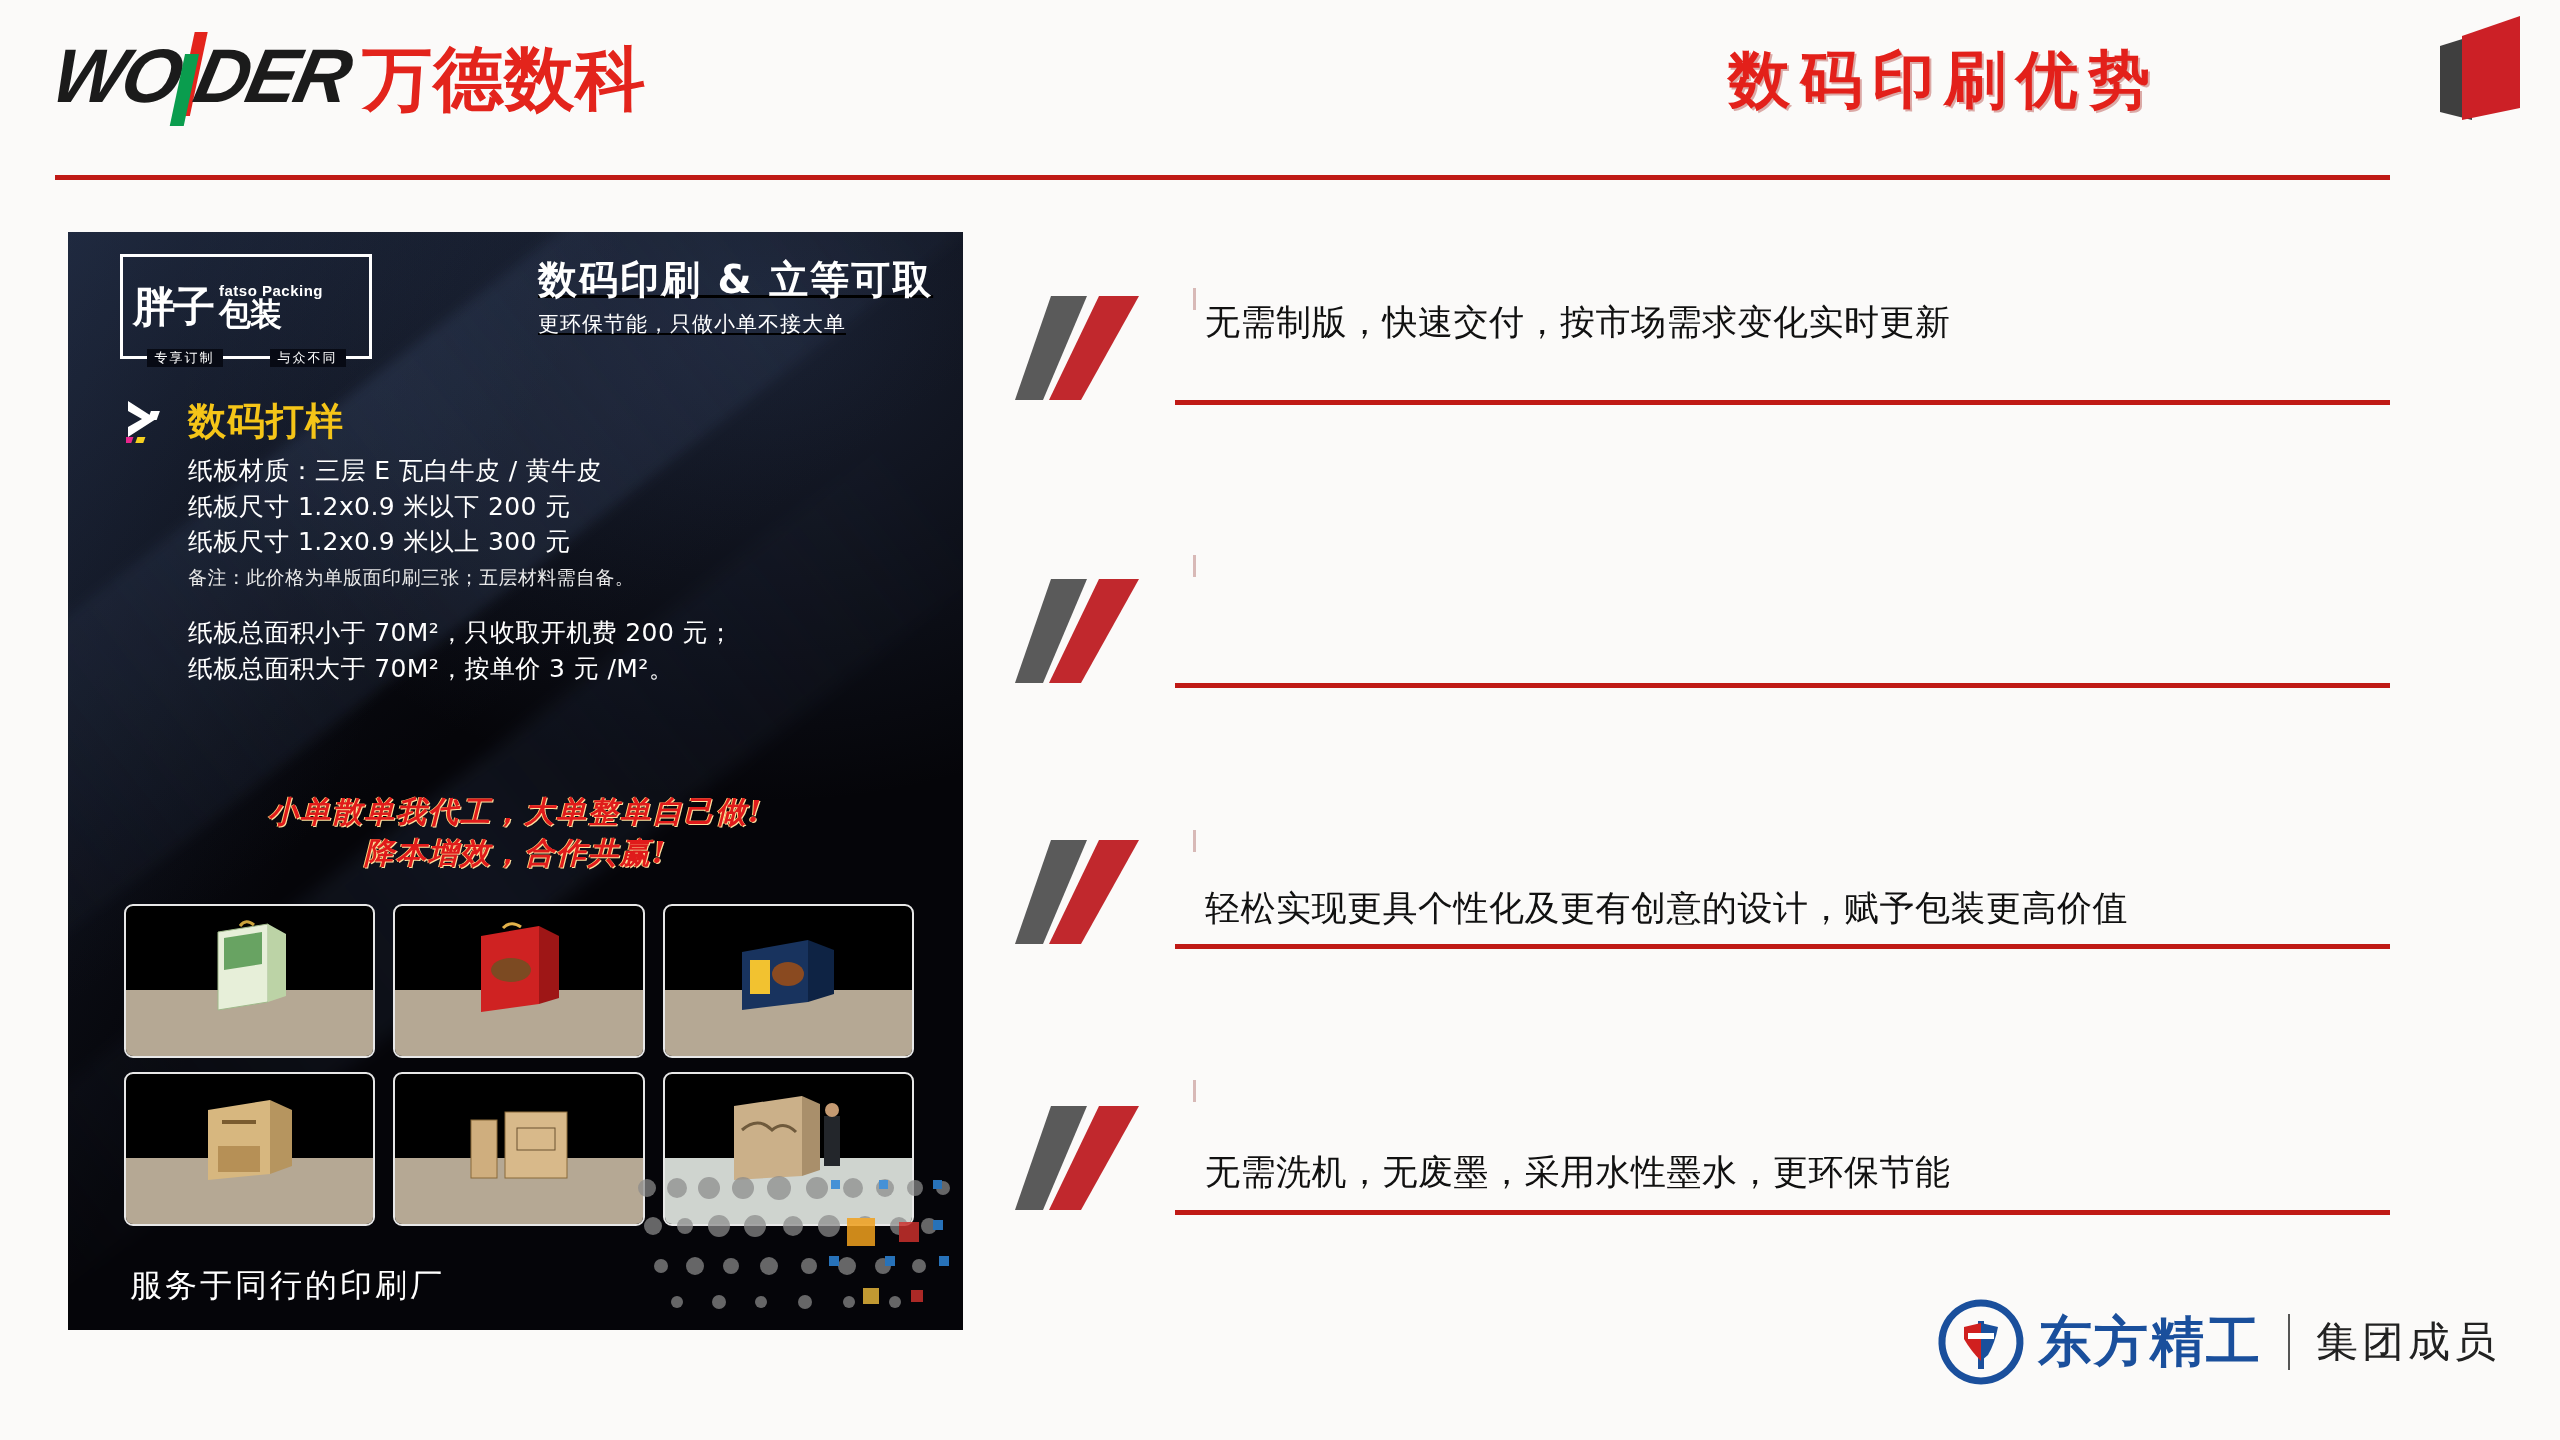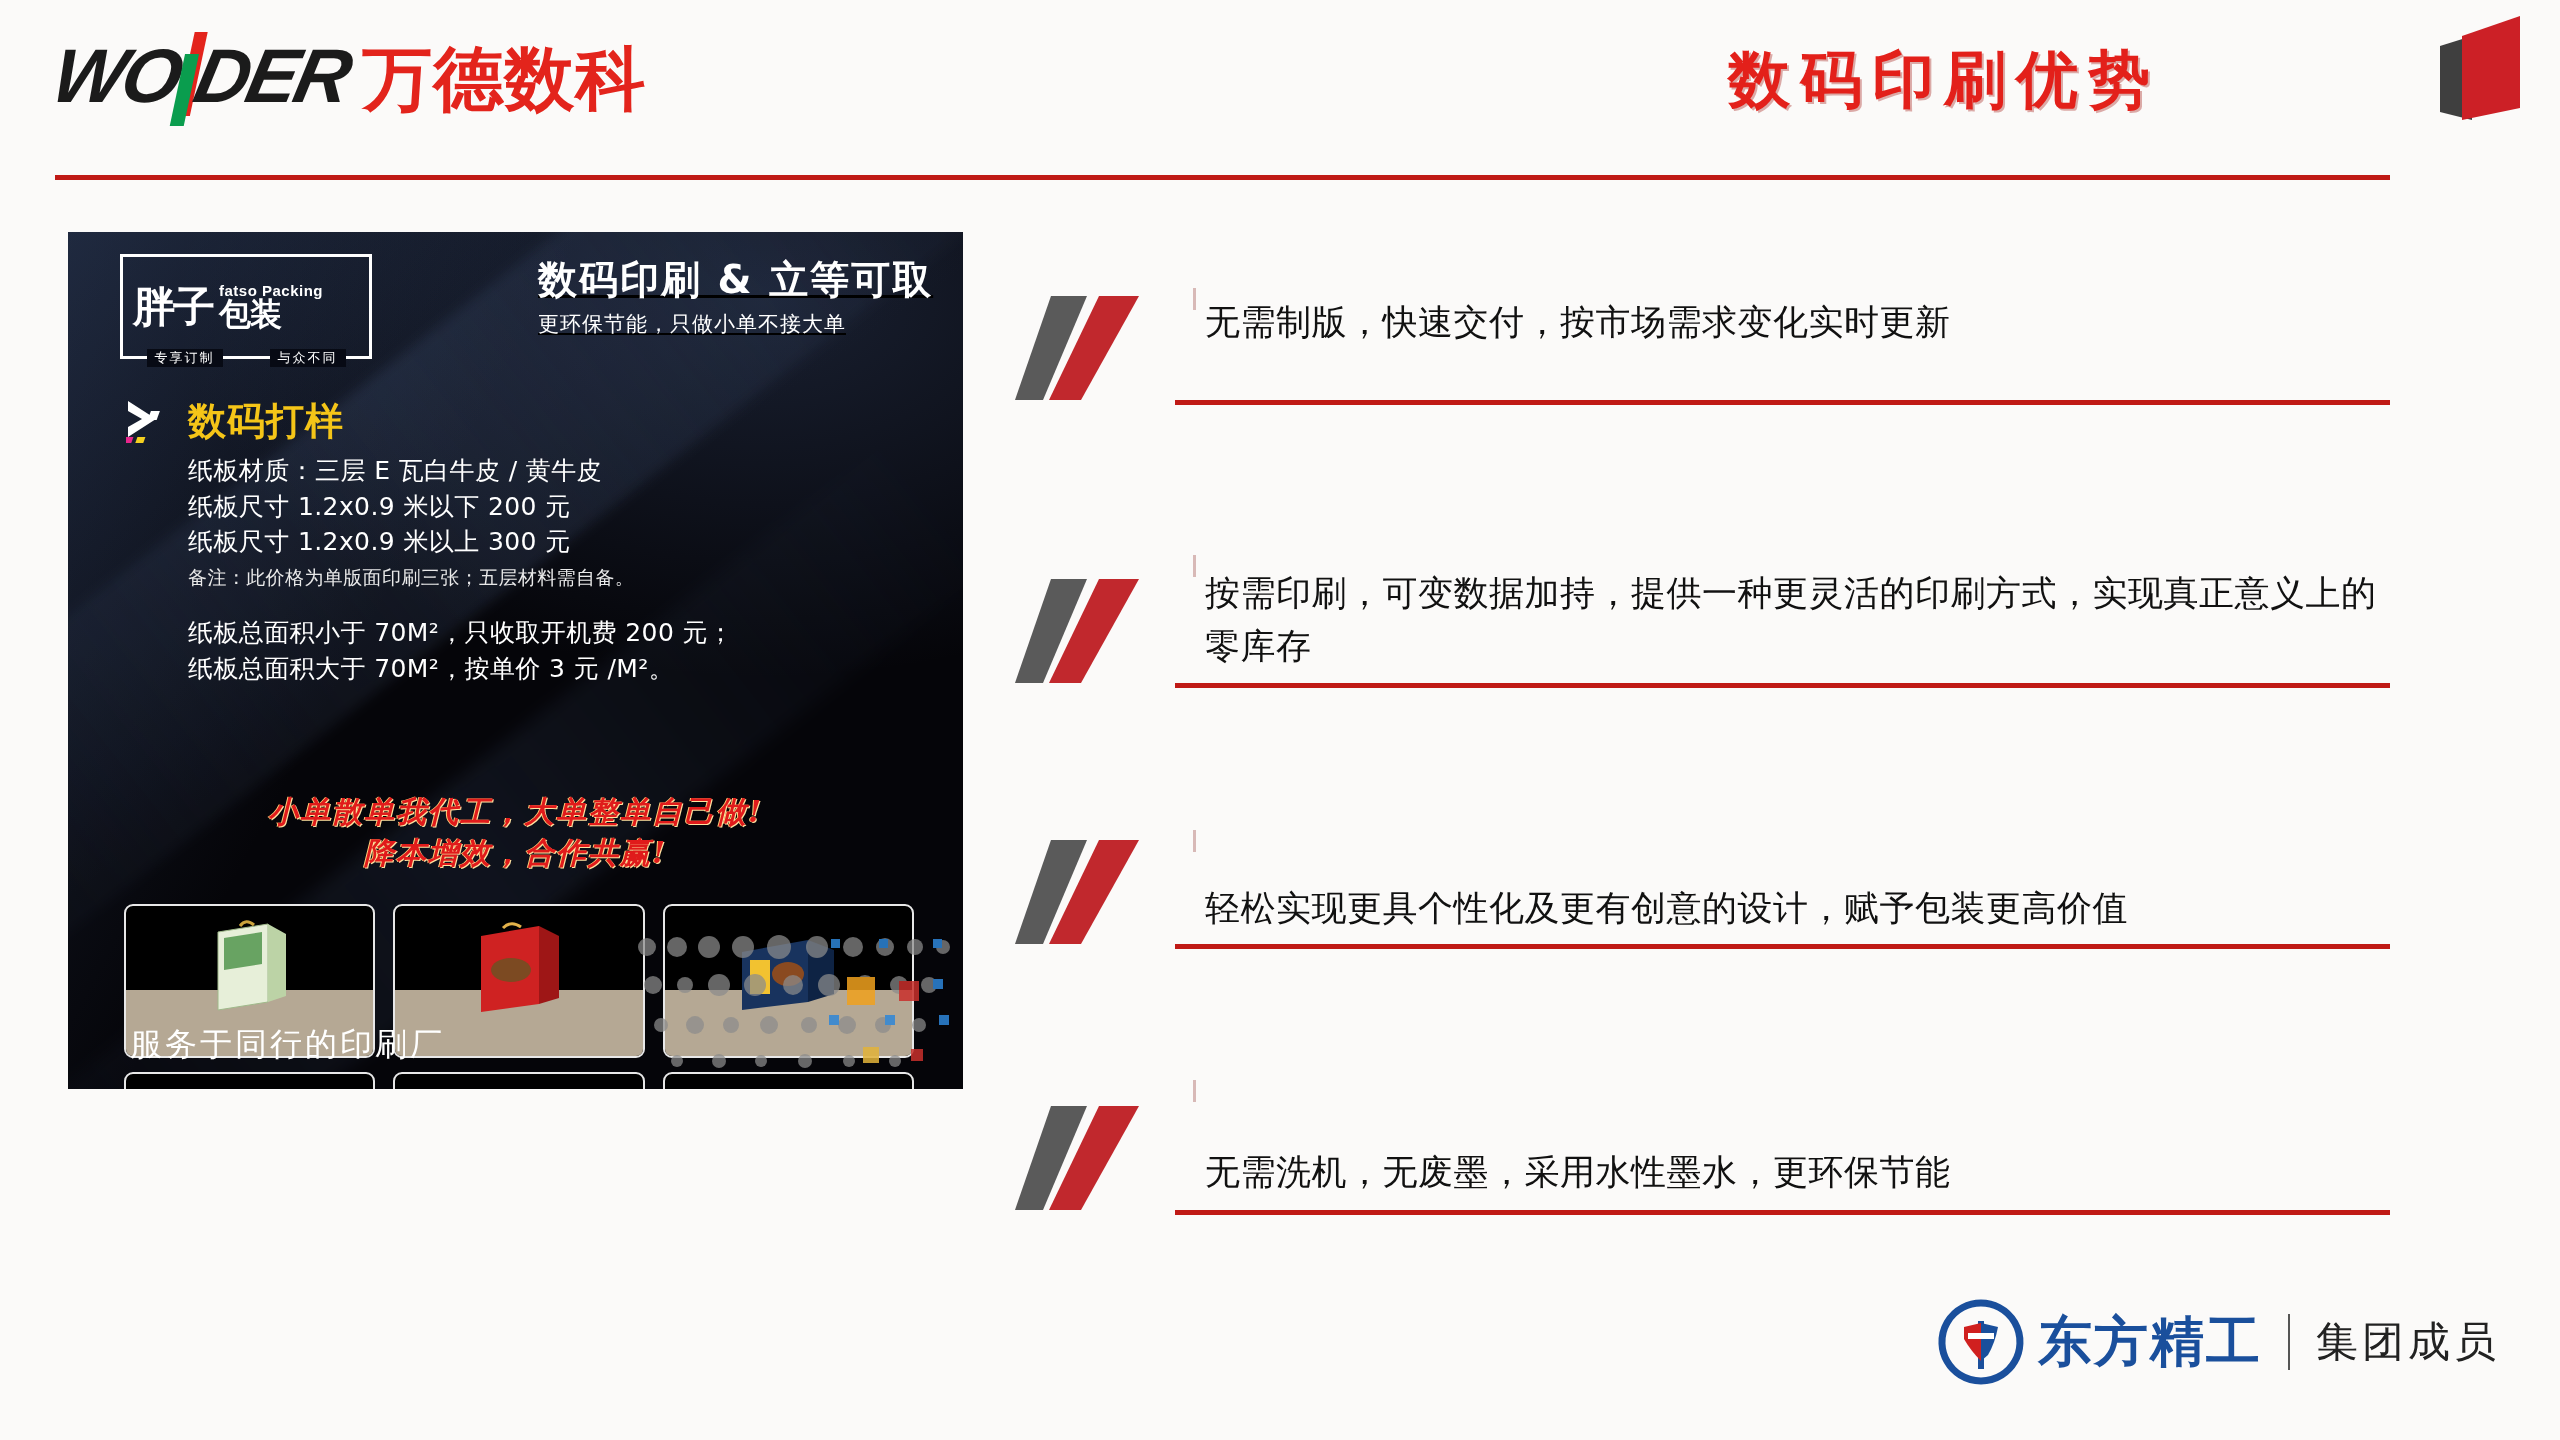--- a/index.html
+++ b/index.html
@@ -39,21 +39,21 @@
     text-shadow:2px 2px 0 rgba(160,20,15,.35);
   }
   .corner-mark{position:absolute;right:28px;top:8px;width:100px;height:120px;}
   .header-rule{
     position:absolute;left:55px;top:175px;width:2335px;height:5px;
     background:#c01a16;
   }
 
   
   .poster{
-    position:absolute;left:68px;top:232px;width:895px;height:857px;
+    position:absolute;left:68px;top:232px;width:895px;height:1098px;
     background:
       linear-gradient(118deg, rgba(60,80,120,.30) 0%, rgba(0,0,0,0) 38%),
       linear-gradient(145deg, rgba(45,62,95,.35) 0%, rgba(4,6,12,0) 45%),
       radial-gradient(120% 80% at 78% 8%, rgba(70,92,138,.30) 0%, rgba(0,0,0,0) 55%),
       #050509;
     overflow:hidden;
   }
   .poster .sheen{
     position:absolute;width:1400px;height:250px;left:-320px;top:120px;
     background:linear-gradient(90deg,rgba(255,255,255,0),rgba(110,140,195,.14),rgba(255,255,255,0));
@@ -364,21 +364,20 @@
     <div class="txt">无需制版，快速交付，按市场需求变化实时更新</div>
     <div class="rule" style="top:104px;"></div>
   </div>
 
   <div class="bullet" style="top:555px;">
     <svg class="marks" style="top:24px;" viewBox="0 0 150 112">
       <polygon points="36,0 72,0 28,104 0,104" fill="#5a5a5a"></polygon>
       <polygon points="84,0 124,0 66,104 34,104" fill="#c1282d"></polygon>
     </svg>
     <div class="tick" style="left:178px;top:0px;"></div>
-    <div class="txt" style="padding-top:12px;">按需印刷，可变数据加持，提供一种更灵活的印刷方式，实现真正意义上的零库存</div>
     <div class="rule" style="top:128px;"></div>
   </div>
 
   <div class="bullet" style="top:840px;">
     <svg class="marks" viewBox="0 0 150 112">
       <polygon points="36,0 72,0 28,104 0,104" fill="#5a5a5a"></polygon>
       <polygon points="84,0 124,0 66,104 34,104" fill="#c1282d"></polygon>
     </svg>
     <div class="tick" style="left:178px;top:-10px;"></div>
     <div class="txt" style="padding-top:42px;">轻松实现更具个性化及更有创意的设计，赋予包装更高价值</div>

